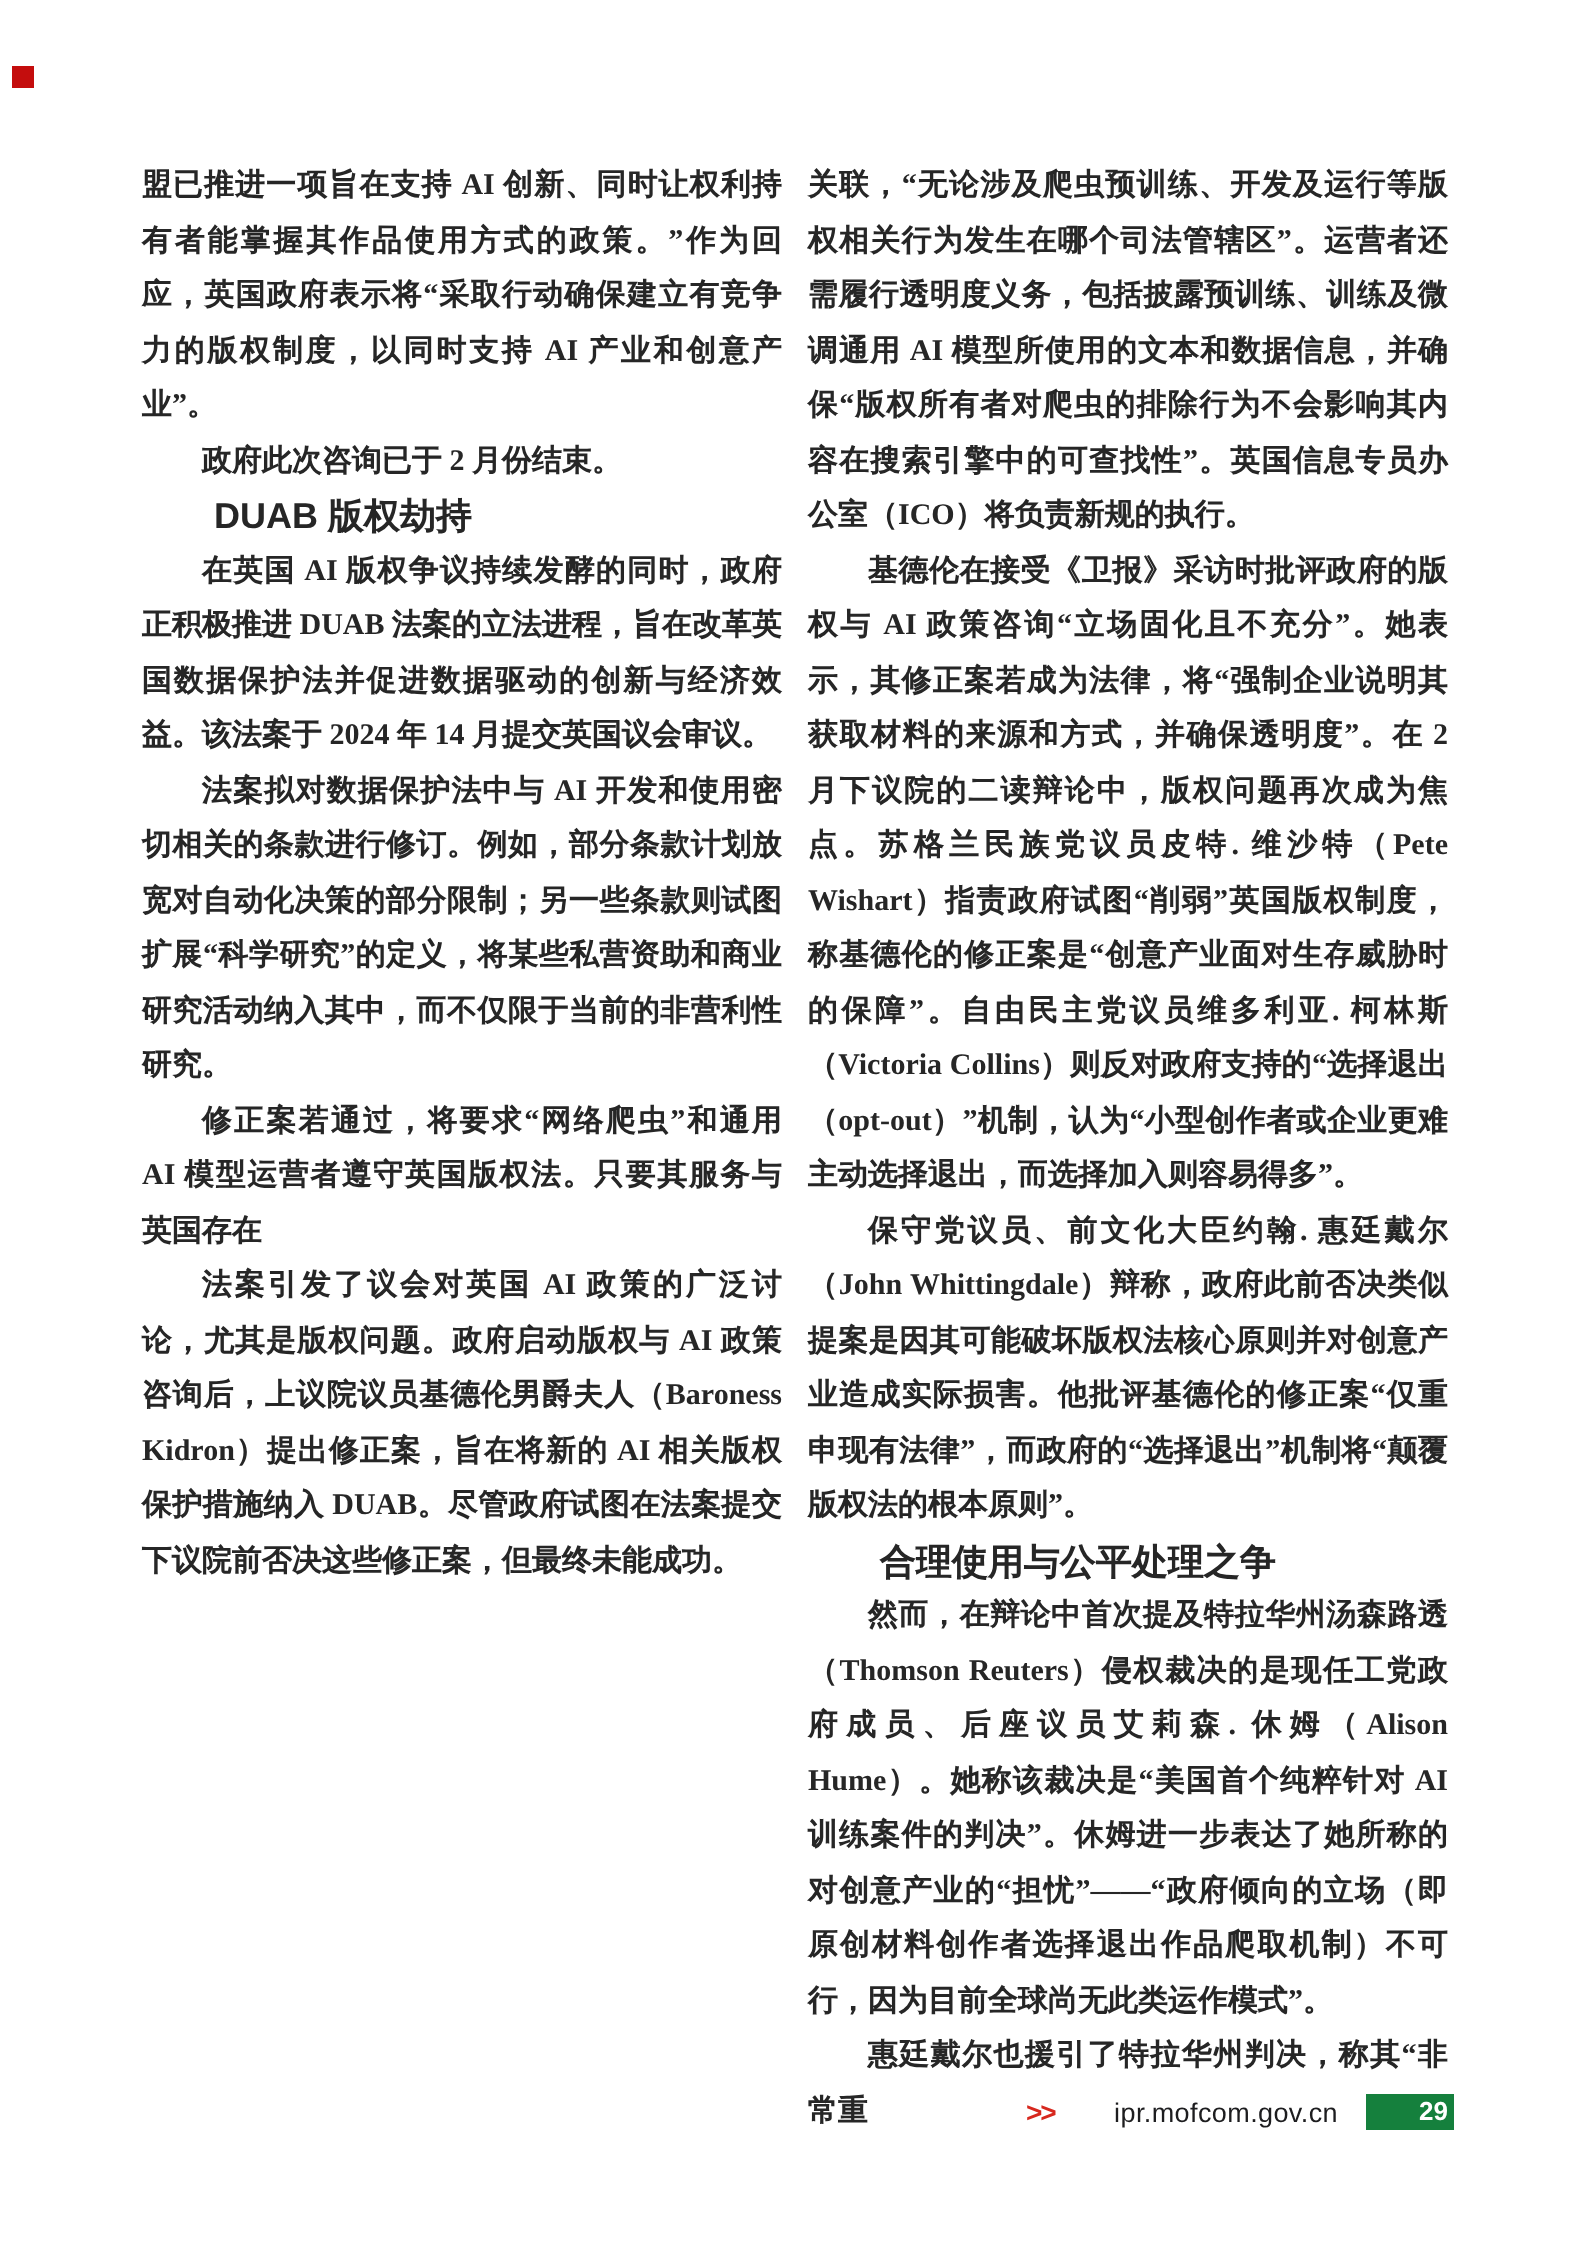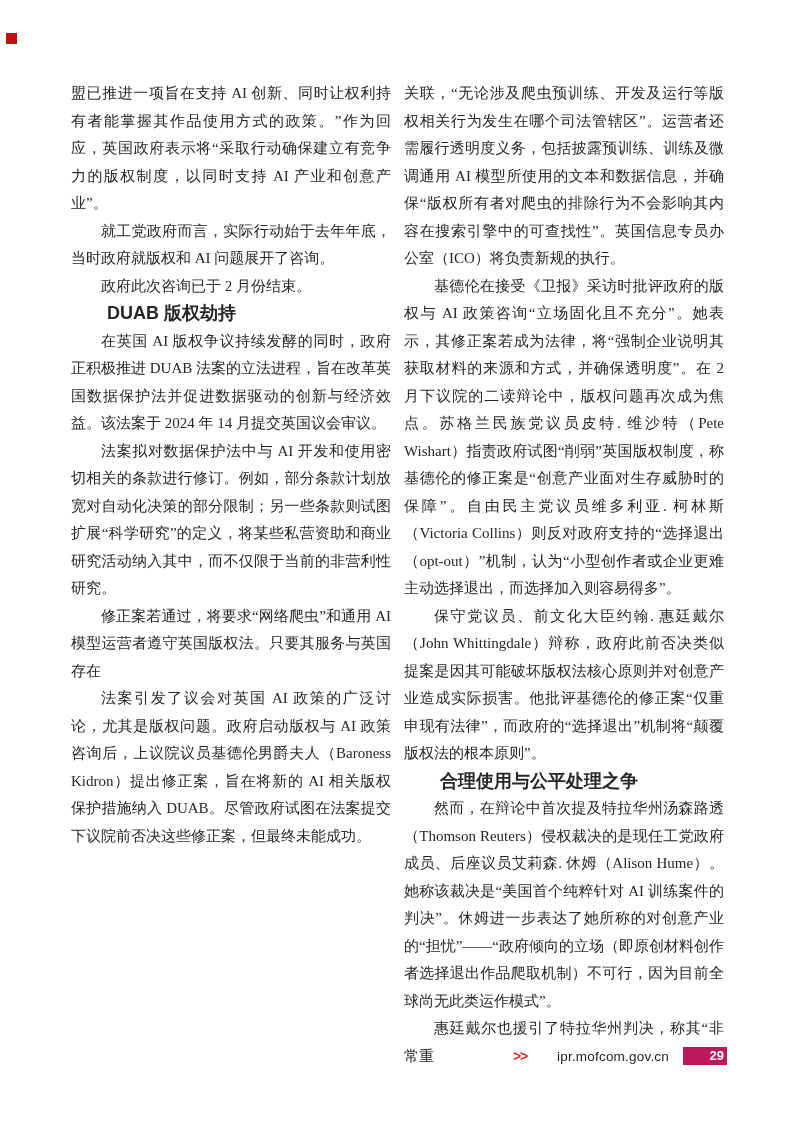--- a/index.html
+++ b/index.html
@@ -26,20 +26,21 @@
     width:320px;
     color:#262626;
     font-size:15px;
     line-height:27.5px;
     text-align:justify;
     text-justify:inter-ideograph;
   }
   .col p{
     margin:0;
     text-indent:2em;
+    font-weight:bold;
   }
   .col p.cont{
     text-indent:0;
   }
   .col p.heading{
     font-family:"Liberation Sans","DejaVu Sans",sans-serif;
     font-weight:bold;
     font-size:18px;
   }
   .footer{
@@ -60,41 +61,40 @@
   .site{
     color:#1d1d1f;
     font-size:13.5px;
     letter-spacing:0.2px;
     padding-left:24px;
   }
   .pagenum{
     display:inline-block;
     margin-left:14px;
     width:41px;height:18px;
-    background:#be185d;
+    background:#15803d;
     color:#ffffff;
     font-weight:bold;
     font-size:13px;
     line-height:18px;
     text-align:right;
     padding-right:3px;
   }
 </style>
 </head>
 <body>
 
 <div class="page">
 
   <div class="corner-mark"></div>
 
   <div class="columns">
 
     <div class="col">
       <p class="cont">盟已推进一项旨在支持 AI 创新、同时让权利持有者能掌握其作品使用方式的政策。”作为回应，英国政府表示将“采取行动确保建立有竞争力的版权制度，以同时支持 AI 产业和创意产业”。</p>
-      <p>就工党政府而言，实际行动始于去年年底，当时政府就版权和 AI 问题展开了咨询。</p>
       <p>政府此次咨询已于 2 月份结束。</p>
       <p class="heading">DUAB 版权劫持</p>
       <p>在英国 AI 版权争议持续发酵的同时，政府正积极推进 DUAB 法案的立法进程，旨在改革英国数据保护法并促进数据驱动的创新与经济效益。该法案于 2024 年 14 月提交英国议会审议。</p>
       <p>法案拟对数据保护法中与 AI 开发和使用密切相关的条款进行修订。例如，部分条款计划放宽对自动化决策的部分限制；另一些条款则试图扩展“科学研究”的定义，将某些私营资助和商业研究活动纳入其中，而不仅限于当前的非营利性研究。</p>
       <p>修正案若通过，将要求“网络爬虫”和通用 AI 模型运营者遵守英国版权法。只要其服务与英国存在</p>
       <p>法案引发了议会对英国 AI 政策的广泛讨论，尤其是版权问题。政府启动版权与 AI 政策咨询后，上议院议员基德伦男爵夫人（Baroness Kidron）提出修正案，旨在将新的 AI 相关版权保护措施纳入 DUAB。尽管政府试图在法案提交下议院前否决这些修正案，但最终未能成功。</p>
     </div>
 
     <div class="col">
       <p class="cont">关联，“无论涉及爬虫预训练、开发及运行等版权相关行为发生在哪个司法管辖区”。运营者还需履行透明度义务，包括披露预训练、训练及微调通用 AI 模型所使用的文本和数据信息，并确保“版权所有者对爬虫的排除行为不会影响其内容在搜索引擎中的可查找性”。英国信息专员办公室（ICO）将负责新规的执行。</p>

